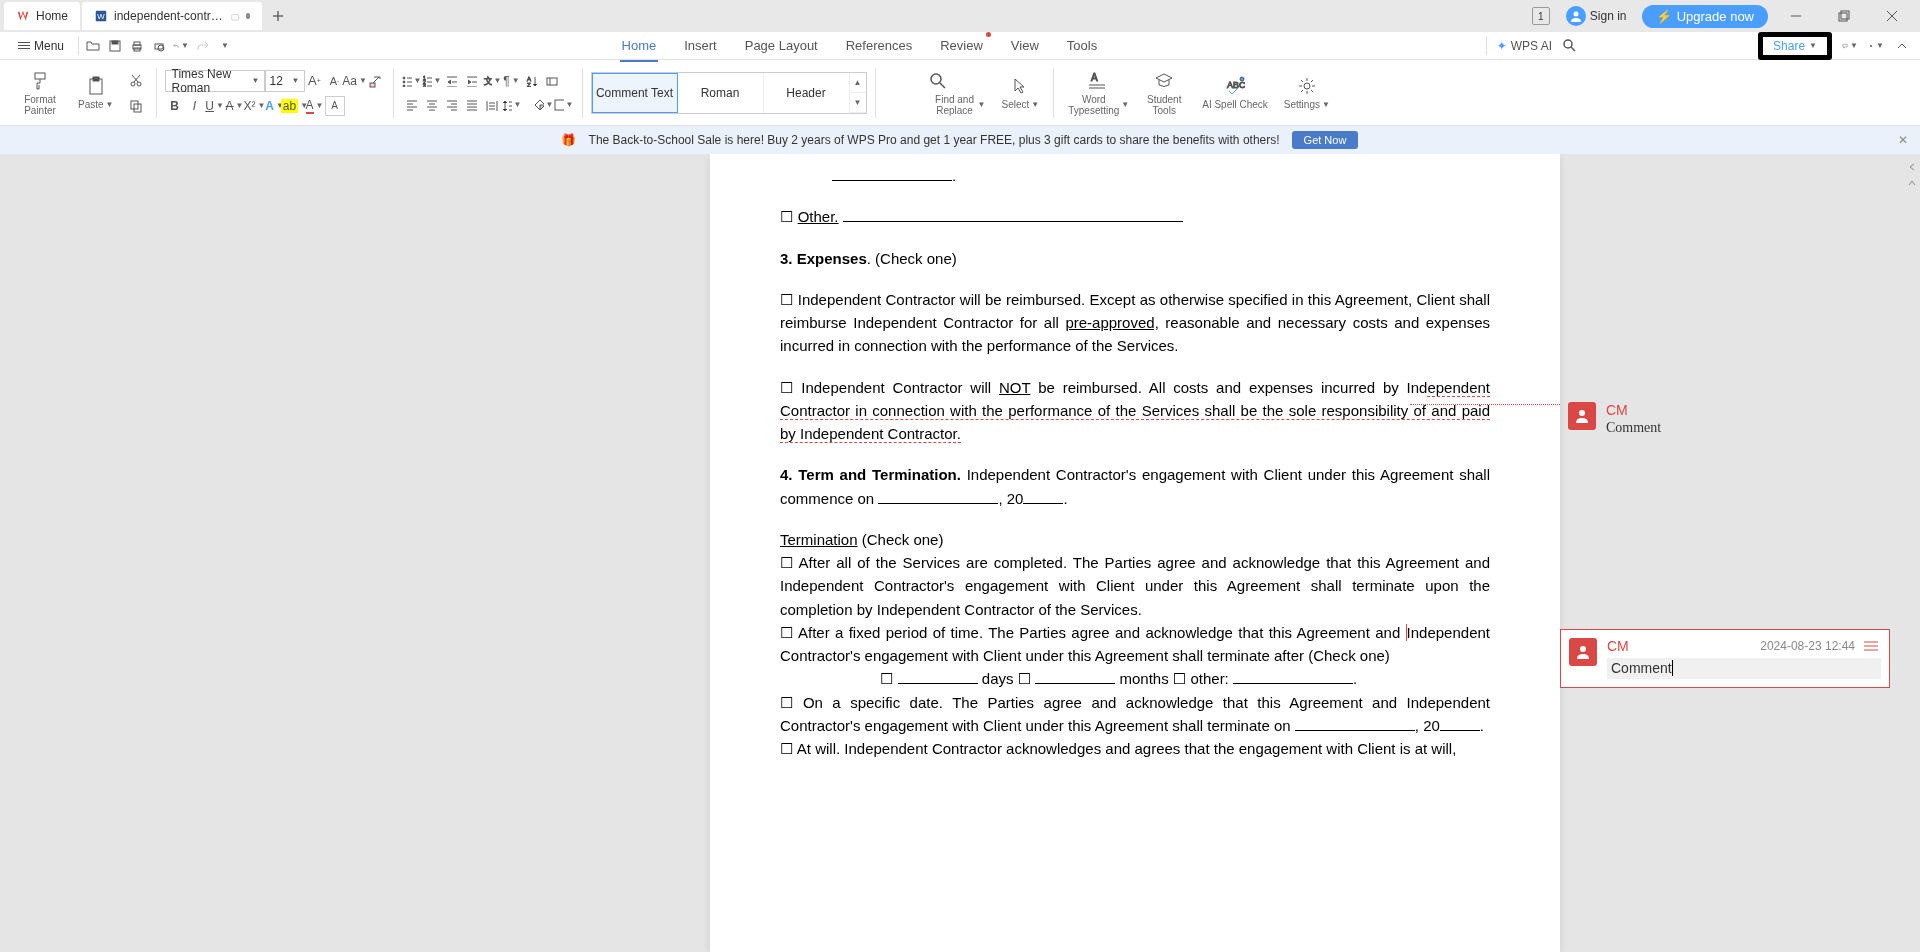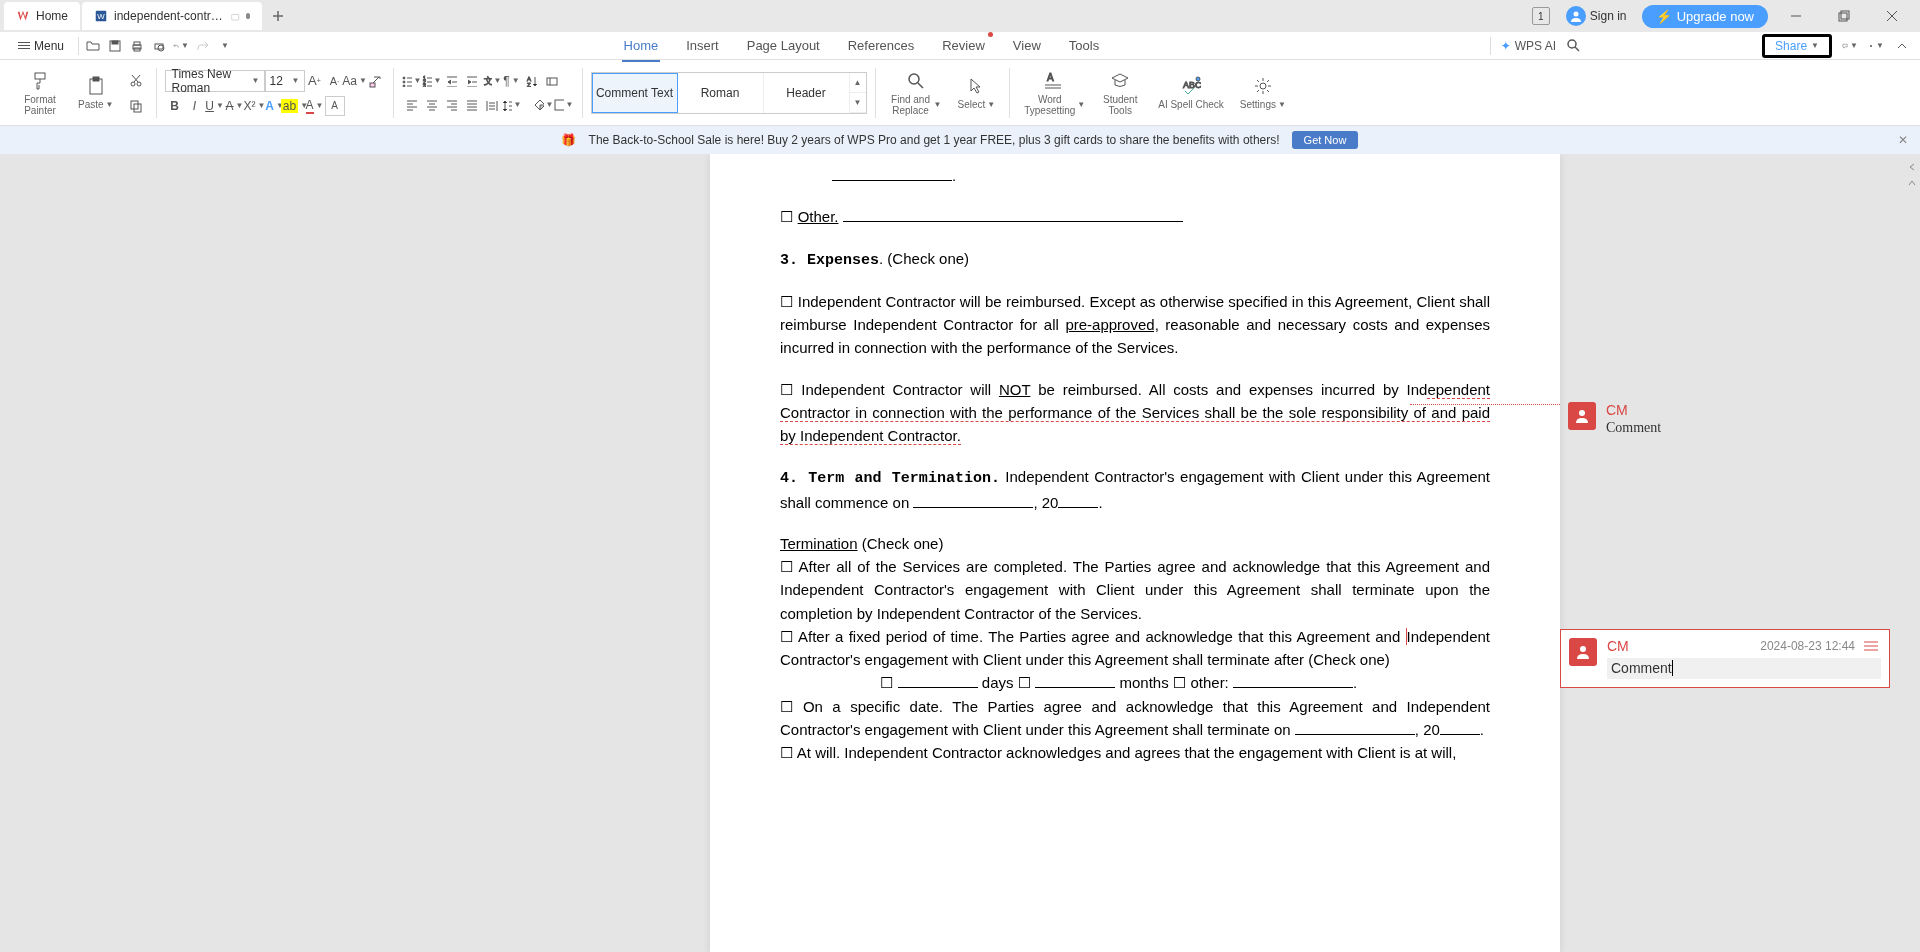--- a/index.html
+++ b/index.html
@@ -28,21 +28,21 @@
 .hamburger { display: flex; flex-direction: column; gap: 2px; }
 .hamburger span { width: 12px; height: 1px; background: #555; }
 .qat-icon { width: 16px; height: 16px; color: #555; display: flex; align-items: center; justify-content: center; }
 .ribbon-tabs { display: flex; gap: 24px; margin: 0 auto; }
 .ribbon-tab { padding: 4px 2px; font-size: 13px; color: #555; position: relative; }
 .ribbon-tab.active { color: #4a7bc8; font-weight: 500; }
 .ribbon-tab.active::after { content: ''; position: absolute; bottom: -5px; left: 0; right: 0; height: 2px; background: #4a7bc8; }
 .ribbon-tab .dot { position: absolute; top: -2px; right: -6px; width: 5px; height: 5px; background: #d94845; border-radius: 50%; }
 .menubar-right { display: flex; align-items: center; gap: 10px; }
 .wps-ai { display: flex; align-items: center; gap: 4px; font-size: 12px; color: #555; }
-.share-btn { border: 3px solid #000000; color: #4a9eff; padding: 2px 10px; border-radius: 3px; font-size: 12px; display: flex; align-items: center; gap: 4px; }
+.share-btn { border: 5px solid #000000; color: #4a9eff; padding: 2px 10px; border-radius: 3px; font-size: 12px; display: flex; align-items: center; gap: 4px; }
 .search-icon { width: 16px; height: 16px; color: #555; }
 
 
 .ribbon { height: 66px; background: #fff; display: flex; align-items: center; padding: 0 12px; gap: 4px; border-bottom: 1px solid #e0e0e0; }
 .ribbon-group { display: flex; flex-direction: column; align-items: center; justify-content: center; height: 60px; padding: 0 6px; position: relative; }
 .ribbon-group.vert { gap: 2px; }
 .ribbon-group-label { font-size: 10px; color: #666; }
 .ribbon-icon-lg { width: 22px; height: 22px; display: flex; align-items: center; justify-content: center; }
 .ribbon-btn-row { display: flex; align-items: center; }
 .ribbon-sep { width: 1px; height: 50px; background: #e0e0e0; margin: 0 4px; }
@@ -58,21 +58,21 @@
 
 .promo { height: 28px; background: #eaf1fb; display: flex; align-items: center; justify-content: center; gap: 12px; font-size: 12px; position: relative; }
 .promo-btn { background: #4a7bc8; color: #fff; padding: 3px 12px; border-radius: 3px; font-size: 11px; }
 .promo-close { position: absolute; right: 12px; color: #888; }
 
 
 .doc-area { display: flex; height: calc(952px - 32px - 28px - 66px - 28px); background: #e5e5e5; overflow: hidden; position: relative; }
 .doc-page { width: 850px; background: #fff; margin: 0 auto; padding: 10px 70px 30px 70px; font-family: "Times New Roman", serif; font-size: 15px; line-height: 1.55; color: #000; position: relative; box-shadow: 0 2px 8px rgba(0,0,0,0.1); }
 .doc-page .line { margin-bottom: 2px; }
 .doc-page .para { margin-top: 18px; text-align: justify; }
-.doc-page .sec-title { font-weight: bold; font-family: Liberation Mono, monospace; }
+.doc-page .sec-title { font-weight: bold; }
 .doc-page .underline { text-decoration: underline; }
 .doc-page .blank { border-bottom: 1px solid #000; display: inline-block; }
 .doc-page .comment-mark { border-bottom: 1px dashed #d94845; }
 
 
 .comments-col { width: 340px; position: relative; }
 .comment-card { position: absolute; left: 0; width: 330px; background: transparent; padding: 8px; display: flex; gap: 10px; font-family: sans-serif; }
 .comment-card.active { border: 1px solid #d94845; background: #fff; }
 .comment-avatar { width: 28px; height: 28px; background: #d94845; color: #fff; display: flex; align-items: center; justify-content: center; border-radius: 3px; }
 .comment-avatar svg { width: 18px; height: 18px; }
@@ -486,21 +486,21 @@
   </div>
   <div class="ribbon-sep"></div>
 
   <div class="ribbon-group vert">
     <div class="ribbon-icon-lg">
         <svg width="20" height="20" viewBox="0 0 20 20" fill="none" stroke="#555" stroke-width="1.5">
           <circle cx="8" cy="8" r="5"></circle>
           <line x1="12" y1="12" x2="17" y2="17"></line>
         </svg>
       </div>
-    <div class="ribbon-group-label dd" style="text-align:center;width:52px;">
+    <div class="ribbon-group-label dd" style="text-align:center;width:52px;margin-left:44px;">
         <span>Find and Replace</span>
         <span class="chev">▼</span>
       </div>
   </div>
   <div class="ribbon-group vert">
     <div class="ribbon-icon-lg">
         <svg width="20" height="20" viewBox="0 0 20 20" fill="none" stroke="#555">
           <path d="M5 3 L5 15 L8 12 L11 17 L13 16 L10 11 L14 11 Z"></path>
         </svg>
       </div>

